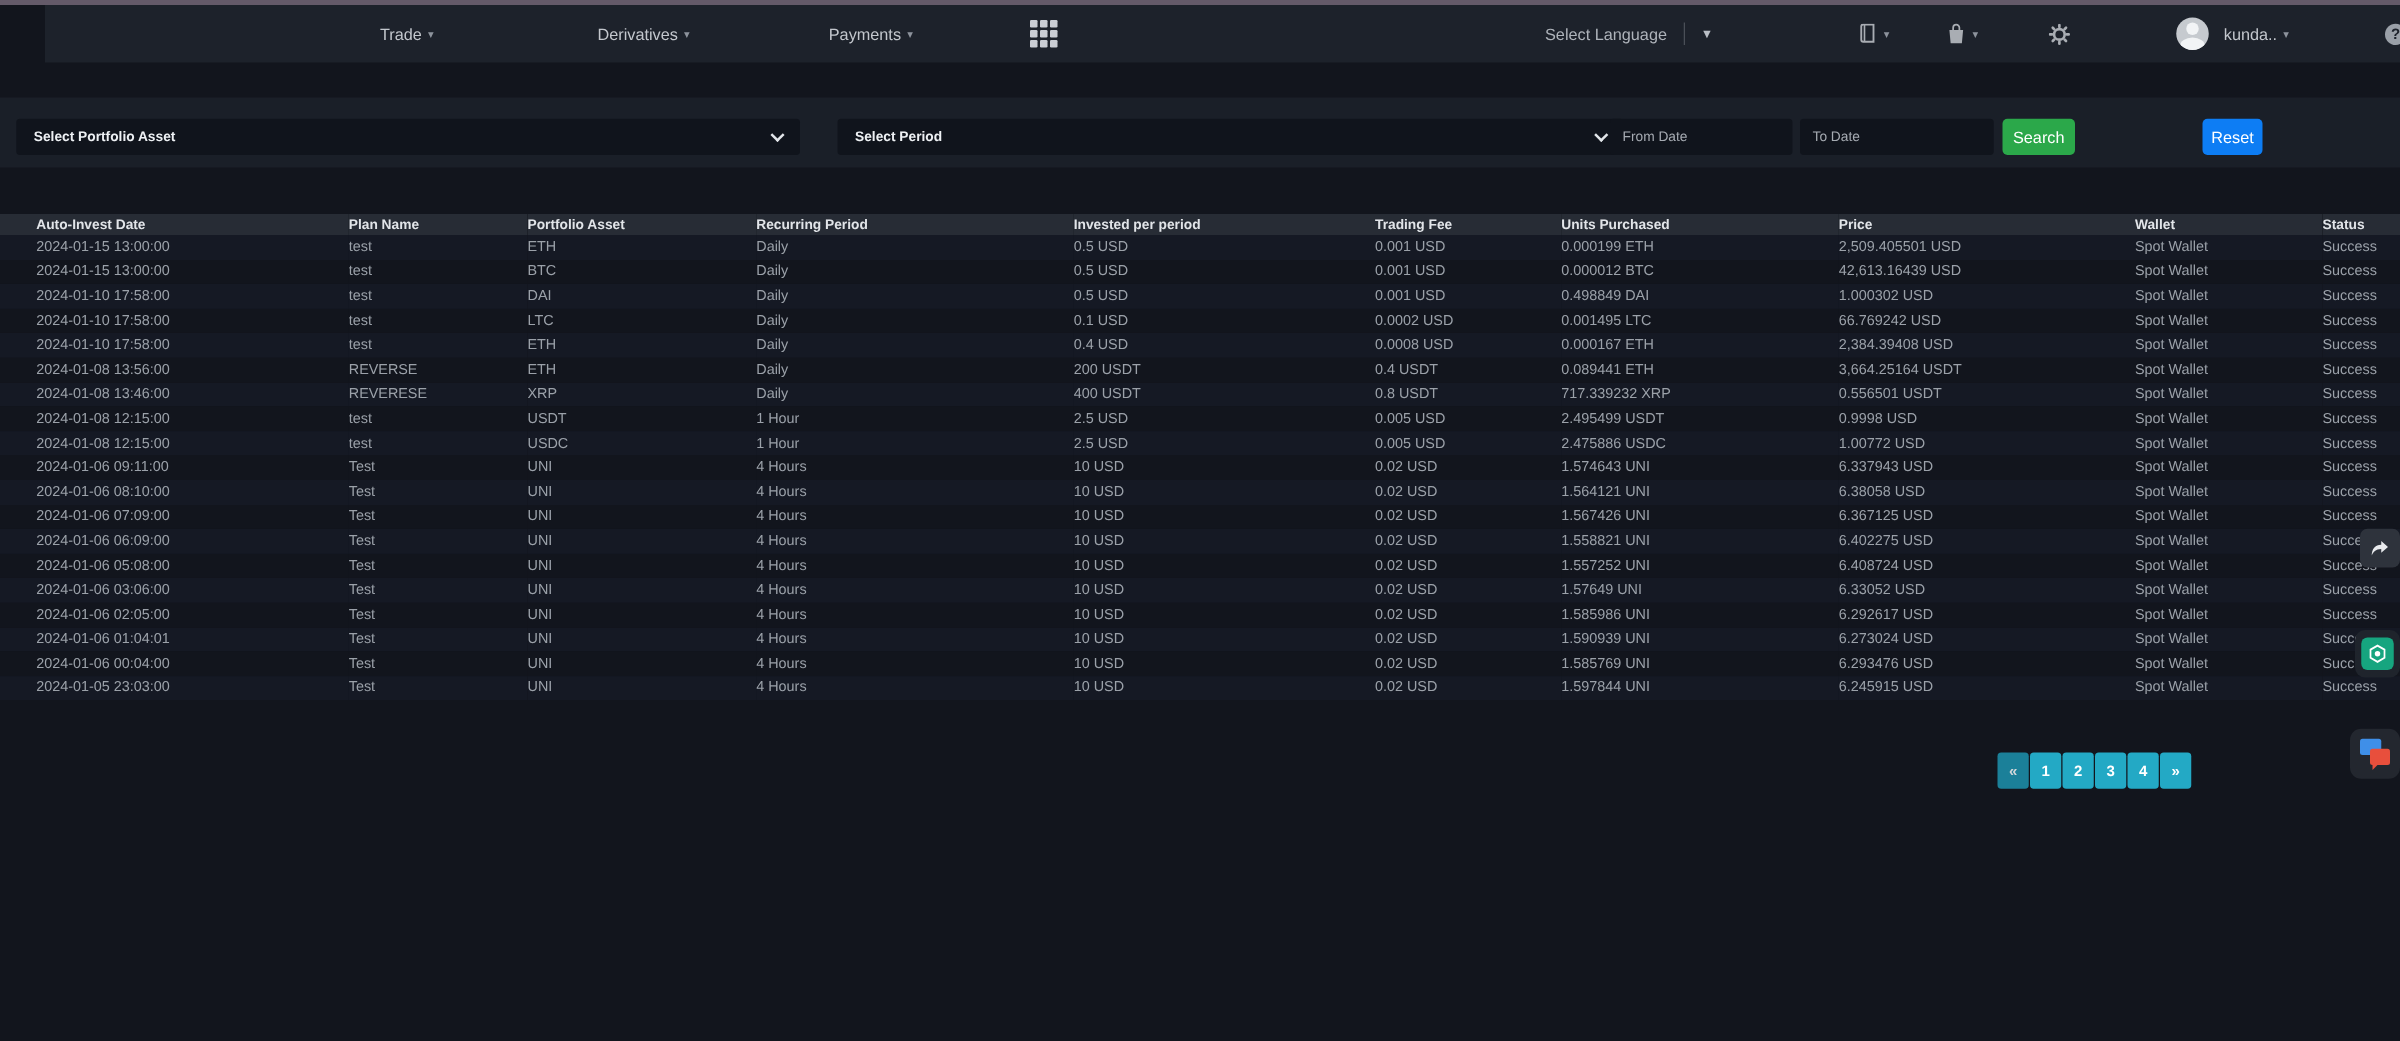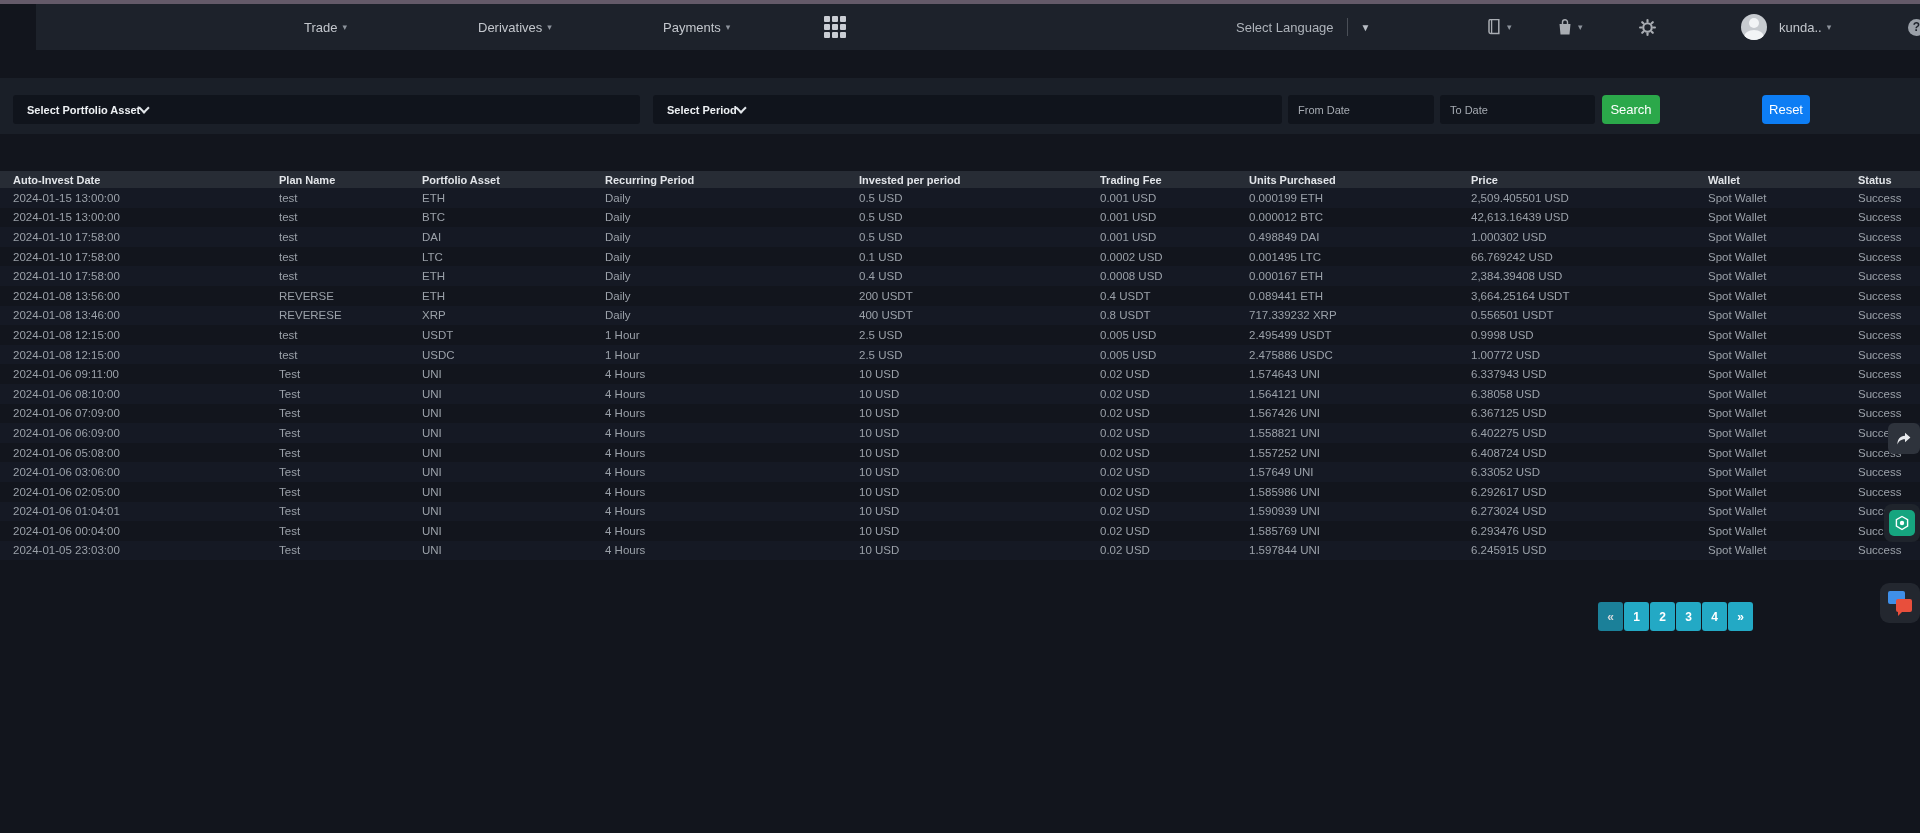--- a/index.html
+++ b/index.html
@@ -24,38 +24,38 @@
   .nav-svg-icon { cursor:pointer; display:flex; align-items:center; }
   .avatar { width:26px; height:26px; border-radius:50%; background:#c6cacf; position:relative; overflow:hidden; }
   .avatar .head { position:absolute; left:8px; top:4px; width:10px; height:10px; border-radius:50%; background:#f2f4f6; }
   .avatar .body { position:absolute; left:3px; top:16px; width:20px; height:14px; border-radius:50%; background:#f2f4f6; }
   .username { color:#c3c7cd; font-size:13px; margin-left:7px; cursor:pointer; }
   .help-circle { width:17px; height:17px; border-radius:50%; background:#9aa0a8; color:#1d222b;
                  font-weight:bold; font-size:12px; display:flex; align-items:center; justify-content:center; cursor:pointer; }
   
   .filter-panel { position:absolute; top:78px; left:0; width:1920px; height:56px; background:#1a1f28; }
   .fctrl { position:absolute; top:17px; height:29px; }
-  .select-box { background:#10141c; border-radius:3px; display:flex; align-items:center; 
+  .select-box { background:#10141c; border-radius:3px; display:flex; align-items:center; justify-content:space-between;
                 padding:0 14px; color:#eef1f4; font-size:11px; font-weight:bold; cursor:pointer; }
   .chevron { width:8px; height:8px; border-right:2px solid #e2e6ea; border-bottom:2px solid #e2e6ea;
              transform:rotate(45deg); margin-top:-4px; }
   .date-input { background:#10141c; border:none; border-radius:3px; color:#c3c8cf; padding:0 10px; font-size:11px;
                 font-family:"Liberation Sans", sans-serif; outline:none; }
   .date-input::placeholder { color:#a6abb2; }
   .btn { border:none; border-radius:4px; color:#fff; font-size:13px; cursor:pointer;
          font-family:"Liberation Sans", sans-serif; }
   .btn-search { background:#2ba84a; }
   .btn-reset { background:#0d7df4; }
   
   .history-table { position:absolute; top:171px; left:0; width:1920px; border-collapse:collapse; table-layout:fixed; }
   .history-table th { background:#272c35; color:#e2e5e9; font-size:11px; font-weight:bold; text-align:left;
                       height:17px; padding:0; white-space:nowrap; overflow:hidden; }
   .history-table td { color:#9ba1a9; font-size:11.5px; height:19.6px; padding:0; text-align:left;
                       white-space:nowrap; overflow:hidden; }
-  .history-table th:first-child, .history-table td:first-child { padding-left:13px; }
+  .history-table th:first-child, .history-table td:first-child { padding-left:29px; }
   .history-table tbody tr:nth-child(odd) { background:#151924; }
   .history-table tbody tr:nth-child(even) { background:#12151d; }
   .history-table th:nth-child(1){width:279px} .history-table th:nth-child(2){width:143px}
   .history-table th:nth-child(3){width:183px} .history-table th:nth-child(4){width:254px}
   .history-table th:nth-child(5){width:241px} .history-table th:nth-child(6){width:149px}
   .history-table th:nth-child(7){width:222px} .history-table th:nth-child(8){width:237px}
   .history-table th:nth-child(9){width:150px} .history-table th:nth-child(10){width:104px}
   
   .pagination { position:absolute; left:1598px; top:602px; display:flex; gap:1px; }
   .page-btn { width:25px; height:29px; background:#23a9c5; color:#fff; font-size:12px; font-weight:bold;
@@ -157,21 +157,21 @@
   <div class="nav-abs" style="left:1872px">
     <div class="help-circle">?</div>
   </div>
 </div>
 
 <div class="filter-panel">
   <div class="fctrl select-box" style="left:13px; width:627px">
     <span>Select Portfolio Asset</span>
     <span class="chevron"></span>
   </div>
-  <div class="fctrl select-box" style="left:653px; width:629px">
+  <div class="fctrl select-box" style="left:670px; width:629px">
     <span>Select Period</span>
     <span class="chevron"></span>
   </div>
   <input class="fctrl date-input" style="left: 1288px; width: 146px;" placeholder="From Date">
   <input class="fctrl date-input" style="left: 1440px; width: 155px;" placeholder="To Date">
   <button class="fctrl btn btn-search" style="left:1602px; width:58px">Search</button>
   <button class="fctrl btn btn-reset" style="left:1762px; width:48px">Reset</button>
 </div>
 
 <table class="history-table">

